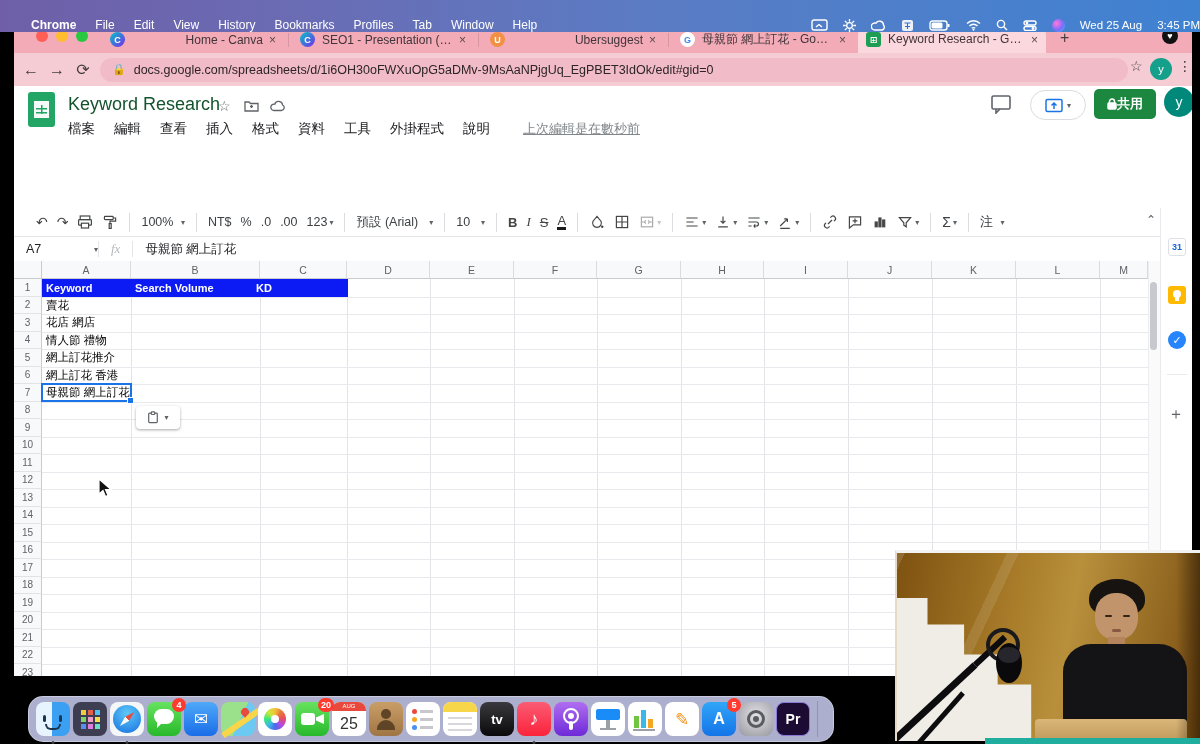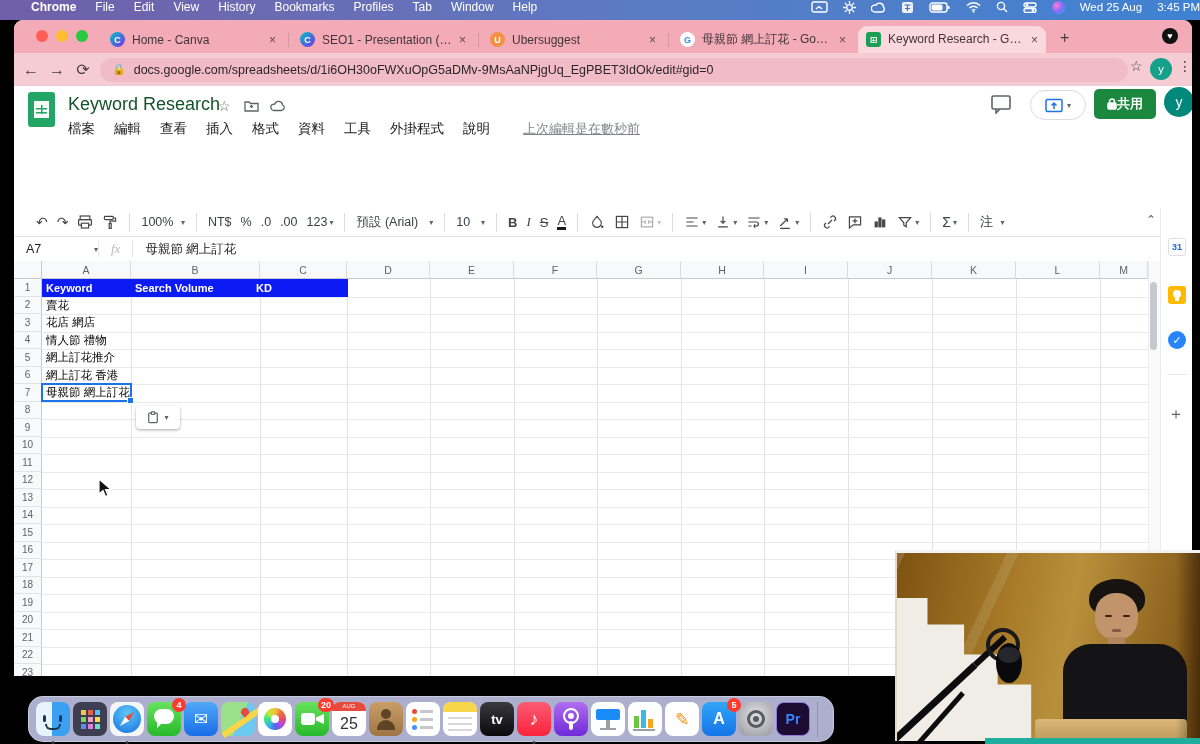--- a/index.html
+++ b/index.html
@@ -1,37 +1,37 @@
 <!DOCTYPE html>
 <html><head>
 <meta charset="utf-8">
 <style>
   html,body{margin:0;padding:0;}
   body{width:1200px;height:744px;background:#000;position:relative;overflow:hidden;
        font-family:"Liberation Sans","DejaVu Sans",sans-serif;-webkit-font-smoothing:antialiased;}
   .abs{position:absolute;}
   
-  #menubar{left:0;top:0;width:1200px;height:20px;
+  #menubar{left:0;top:0;width:1200px;height:32px;
     background:linear-gradient(90deg,#6e5fa8 0%,#6a6cb4 25%,#5a7cc4 55%,#3f82d2 100%);
-    display:flex;align-items:flex-start;color:#fff;font-size:12px;z-index:5;}
+    display:flex;align-items:flex-end;color:#fff;font-size:12px;z-index:5;}
   #menubar .left{display:flex;align-items:center;gap:19px;padding-left:12px;}
   #menubar .apple{font-size:13px;}
   #menubar .appname{font-weight:bold;}
   #menubar .right{margin-left:auto;display:flex;align-items:center;gap:15px;font-size:11.5px;}
   .mb-ic{display:inline-flex;align-items:center;justify-content:center;height:14px;}
   .mb-ic svg{stroke:#fff;fill:none;stroke-width:1.4;}
   
   #window{left:14px;top:20px;width:1178px;height:656px;background:#fff;border-radius:9px 9px 0 0;overflow:hidden;}
   #tabstrip{left:0;top:0;width:1178px;height:33px;background:#f2abb7;}
   .tl{width:12px;height:12px;border-radius:50%;position:absolute;top:10px;}
   .tab{position:absolute;top:6px;height:27px;border-radius:9px 9px 0 0;display:flex;align-items:center;
        padding:0 8px;font-size:12px;color:#41343a;box-sizing:border-box;}
   .tab .fav{width:15px;height:15px;border-radius:50%;margin-right:7px;flex:0 0 auto;
             display:flex;align-items:center;justify-content:center;font-size:9px;font-weight:bold;color:#fff;}
-  .tab .t{white-space:nowrap;overflow:hidden;text-overflow:ellipsis;flex:1;}
+  .tab .t{white-space:nowrap;overflow:hidden;text-overflow:ellipsis;flex:1;text-align:right;}
   .tab .x{margin-left:6px;color:#5c4a50;font-size:12px;flex:0 0 auto;}
   .tab.active{background:#fbd7de;}
   .tabsep{position:absolute;top:13px;width:1px;height:14px;background:#d697a2;}
   #navbar{left:0;top:33px;width:1178px;height:33px;background:#f6ccd4;display:flex;align-items:center;}
   .nav-ic{color:#433c3e;font-size:16px;width:26px;text-align:center;}
   #urlpill{position:absolute;left:86px;top:37.5px;width:1028px;height:24px;border-radius:12px;background:#f1bcc7;
            display:flex;align-items:center;padding:0 12px;box-sizing:border-box;font-size:12.5px;color:#2c2428;}
   #urlpill .lock{margin-right:8px;font-size:11px;color:#4a4044;}
   
   #sheetsarea{left:0;top:66px;width:1178px;height:590px;background:#fff;}
@@ -662,21 +662,21 @@
         <span>A</span>
       </div>
     <span class="badge">5</span>
   </div>
   <div class="dk">
     <div class="face" style="background:radial-gradient(circle at 50% 40%,#e2e2e6,#97979f);"></div>
     <span style="position:absolute;left:8px;top:8px;width:18px;height:18px;border-radius:50%;border:3px solid #5a5a62;box-sizing:border-box;"></span>
     <span style="position:absolute;left:14px;top:14px;width:6px;height:6px;border-radius:50%;background:#5a5a62;"></span>
   </div>
   <div class="dk">
-    <div class="face" style="background:#1c0b33;border:1.5px solid #8b7bd8;box-sizing:border-box;display:flex;align-items:center;justify-content:center;color:#3b82f6;font-size:14px;font-weight:bold;">
+    <div class="face" style="background:#1c0b33;border:1.5px solid #8b7bd8;box-sizing:border-box;display:flex;align-items:center;justify-content:center;color:#ffffff;font-size:14px;font-weight:bold;">
         <span>Pr</span>
       </div>
   </div>
   <span class="dockdiv"></span>
 </div>
 
 <div id="webcam" class="abs">
   <div id="wc-bg"></div>
   <div id="wc-glass"></div>
   <div id="wc-stairs"></div>

